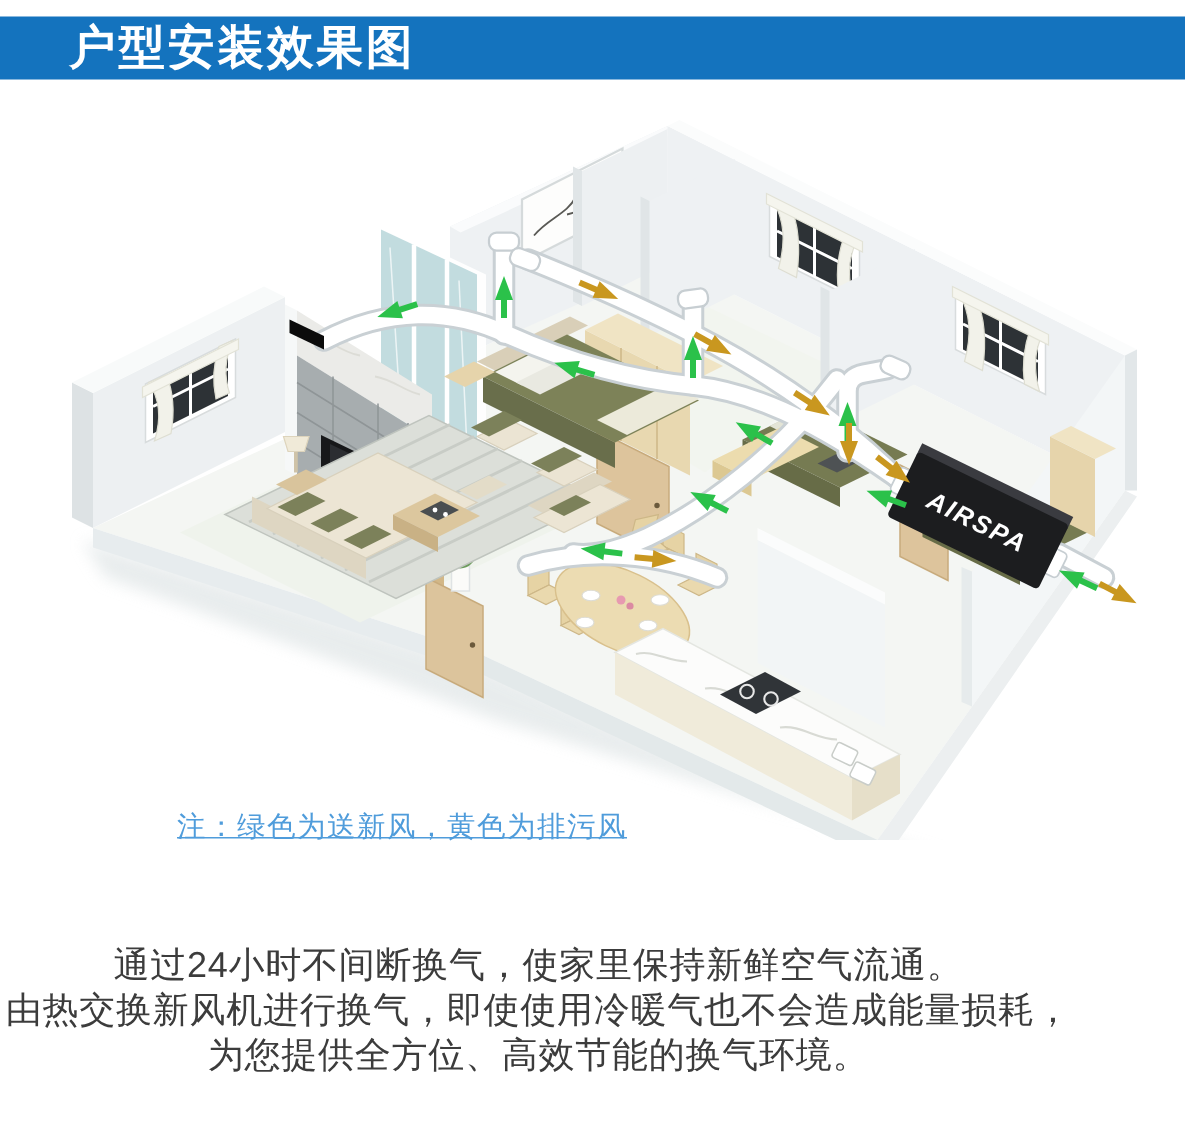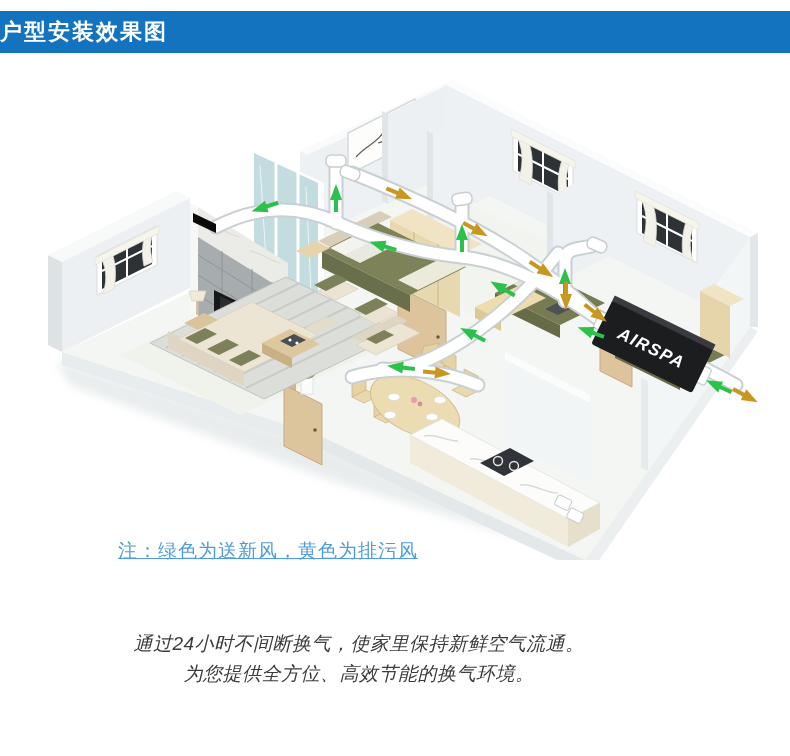--- a/index.html
+++ b/index.html
@@ -1,26 +1,26 @@
 <!DOCTYPE html>
 <html><head>
 <meta charset="utf-8">
 <style>
   html,body{margin:0;padding:0;background:#ffffff;}
   body{width:790px;height:756px;position:relative;overflow:hidden;
        font-family:"Liberation Sans","DejaVu Sans",sans-serif;}
   .header{position:absolute;top:11px;left:0;width:790px;height:42px;
           background:#1473be;display:flex;align-items:center;}
-  .header .title{color:#ffffff;font-size:22px;font-weight:bold;
-                 letter-spacing:2px;}
+  .header .title{color:#ffffff;font-size:31px;font-weight:bold;
+                 letter-spacing:2px;padding-left:46px;}
   .scene{position:absolute;top:55px;left:0;width:790px;height:505px;}
   .note{position:absolute;top:538px;left:118px;font-size:19px;
         color:#4f9cdb;letter-spacing:1px;text-decoration:underline;}
   .desc{position:absolute;top:629px;left:0;width:718px;text-align:center;
-        color:#3c3c3c;font-size:19px;line-height:30px;letter-spacing:0.5px;font-style:italic;}
+        color:#3c3c3c;font-size:24px;line-height:30px;letter-spacing:0.5px;}
   .desc p{margin:0;}
   svg{display:block;}
 </style>
 </head>
 <body>
 
 <div class="header">
   <span class="title">户型安装效果图</span>
 </div>
 
@@ -372,14 +372,15 @@
           <use href="#arr" transform="translate(748,342) rotate(28)"></use>
         </g>
 </g>
 </svg>
 </div>
 
 <div class="note">注：绿色为送新风，黄色为排污风</div>
 
 <div class="desc">
   <p>通过24小时不间断换气，使家里保持新鲜空气流通。</p>
+  <p>由热交换新风机进行换气，即使使用冷暖气也不会造成能量损耗，</p>
   <p>为您提供全方位、高效节能的换气环境。</p>
 </div>
 
 </body></html>

